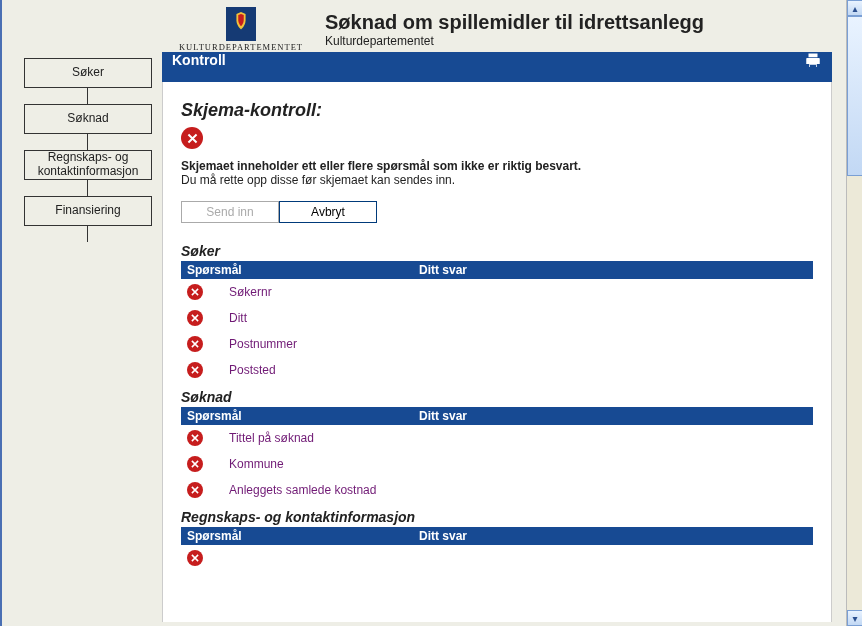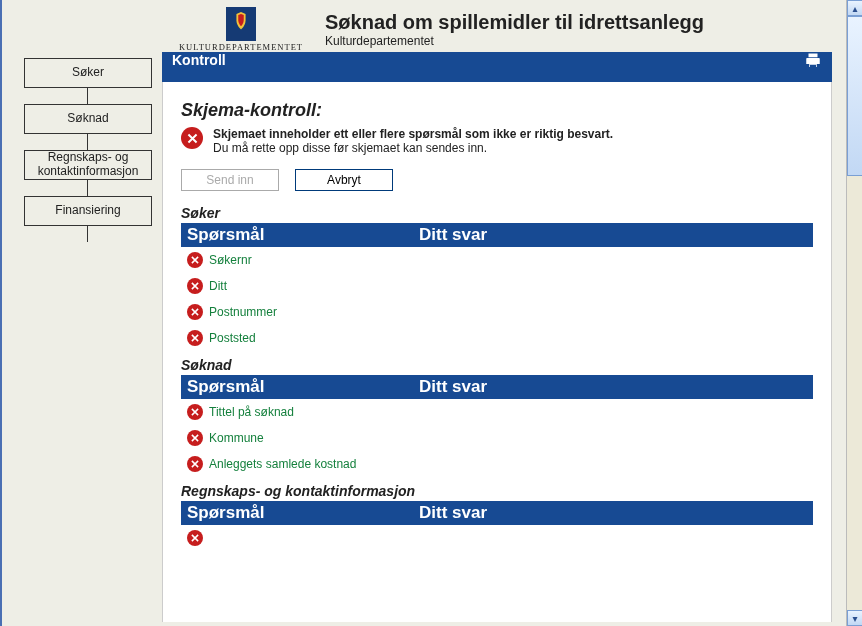--- a/index.html
+++ b/index.html
@@ -114,47 +114,47 @@
     padding: 18px 18px 40px 18px;
     height: 540px;
     overflow:hidden;
     border-left:1px solid #ccc;
     border-right:1px solid #ccc;
   }
   .section-lbl {
     font-size:18px; font-weight:bold; font-style:italic;
     margin-bottom: 6px;
   }
-  .alert-row { display:flex; gap:10px; align-items:flex-start; margin-bottom:14px; }
+  .alert-row { display:flex; gap:10px; align-items:flex-start; margin-bottom:14px;flex-direction:column; }
   .alert-text .line1 { font-weight:bold; }
 
-  .btn-row { display:flex; gap:16px; margin-bottom:14px; }
+  .btn-row { display:flex; gap:0; margin-bottom:20px; }
   .btn {
     width: 98px; height:22px;
     font-size:12px;
     border:1px solid #003a7a;
     background:#fff;
     cursor:pointer;
   }
   .btn[disabled] {
     color:#aaa; border-color:#aaa; cursor:default;
   }
 
   .group-title { font-size:14px; font-weight:bold; font-style:italic; margin:6px 0 2px; }
   .grid-head {
     display:flex; background:#174a93; color:#fff;
-    font-weight:bold; font-size:17px;
+    font-weight:bold; font-size:12px;
   }
   .col-q { width:232px; padding:2px 6px; }
   .col-a { flex:1; padding:2px 6px; }
   .grid-row {
     display:flex; align-items:center;
     padding:5px 6px; gap:6px;
   }
-  .grid-row a { color:#15803d; text-decoration:none; }
+  .grid-row a { color:#701a75; text-decoration:none;margin-left:20px; }
 
   .err-circle {
     width:16px;height:16px;border-radius:50%;
     background:#c61d1d;
     display:inline-flex;align-items:center;justify-content:center;
     flex:none;
   }
   .err-circle.big { width:22px;height:22px; }
   .err-circle svg { width:10px;height:10px;stroke:#fff;stroke-width:2.4;fill:none; }
   .err-circle.big svg { width:13px;height:13px; }

